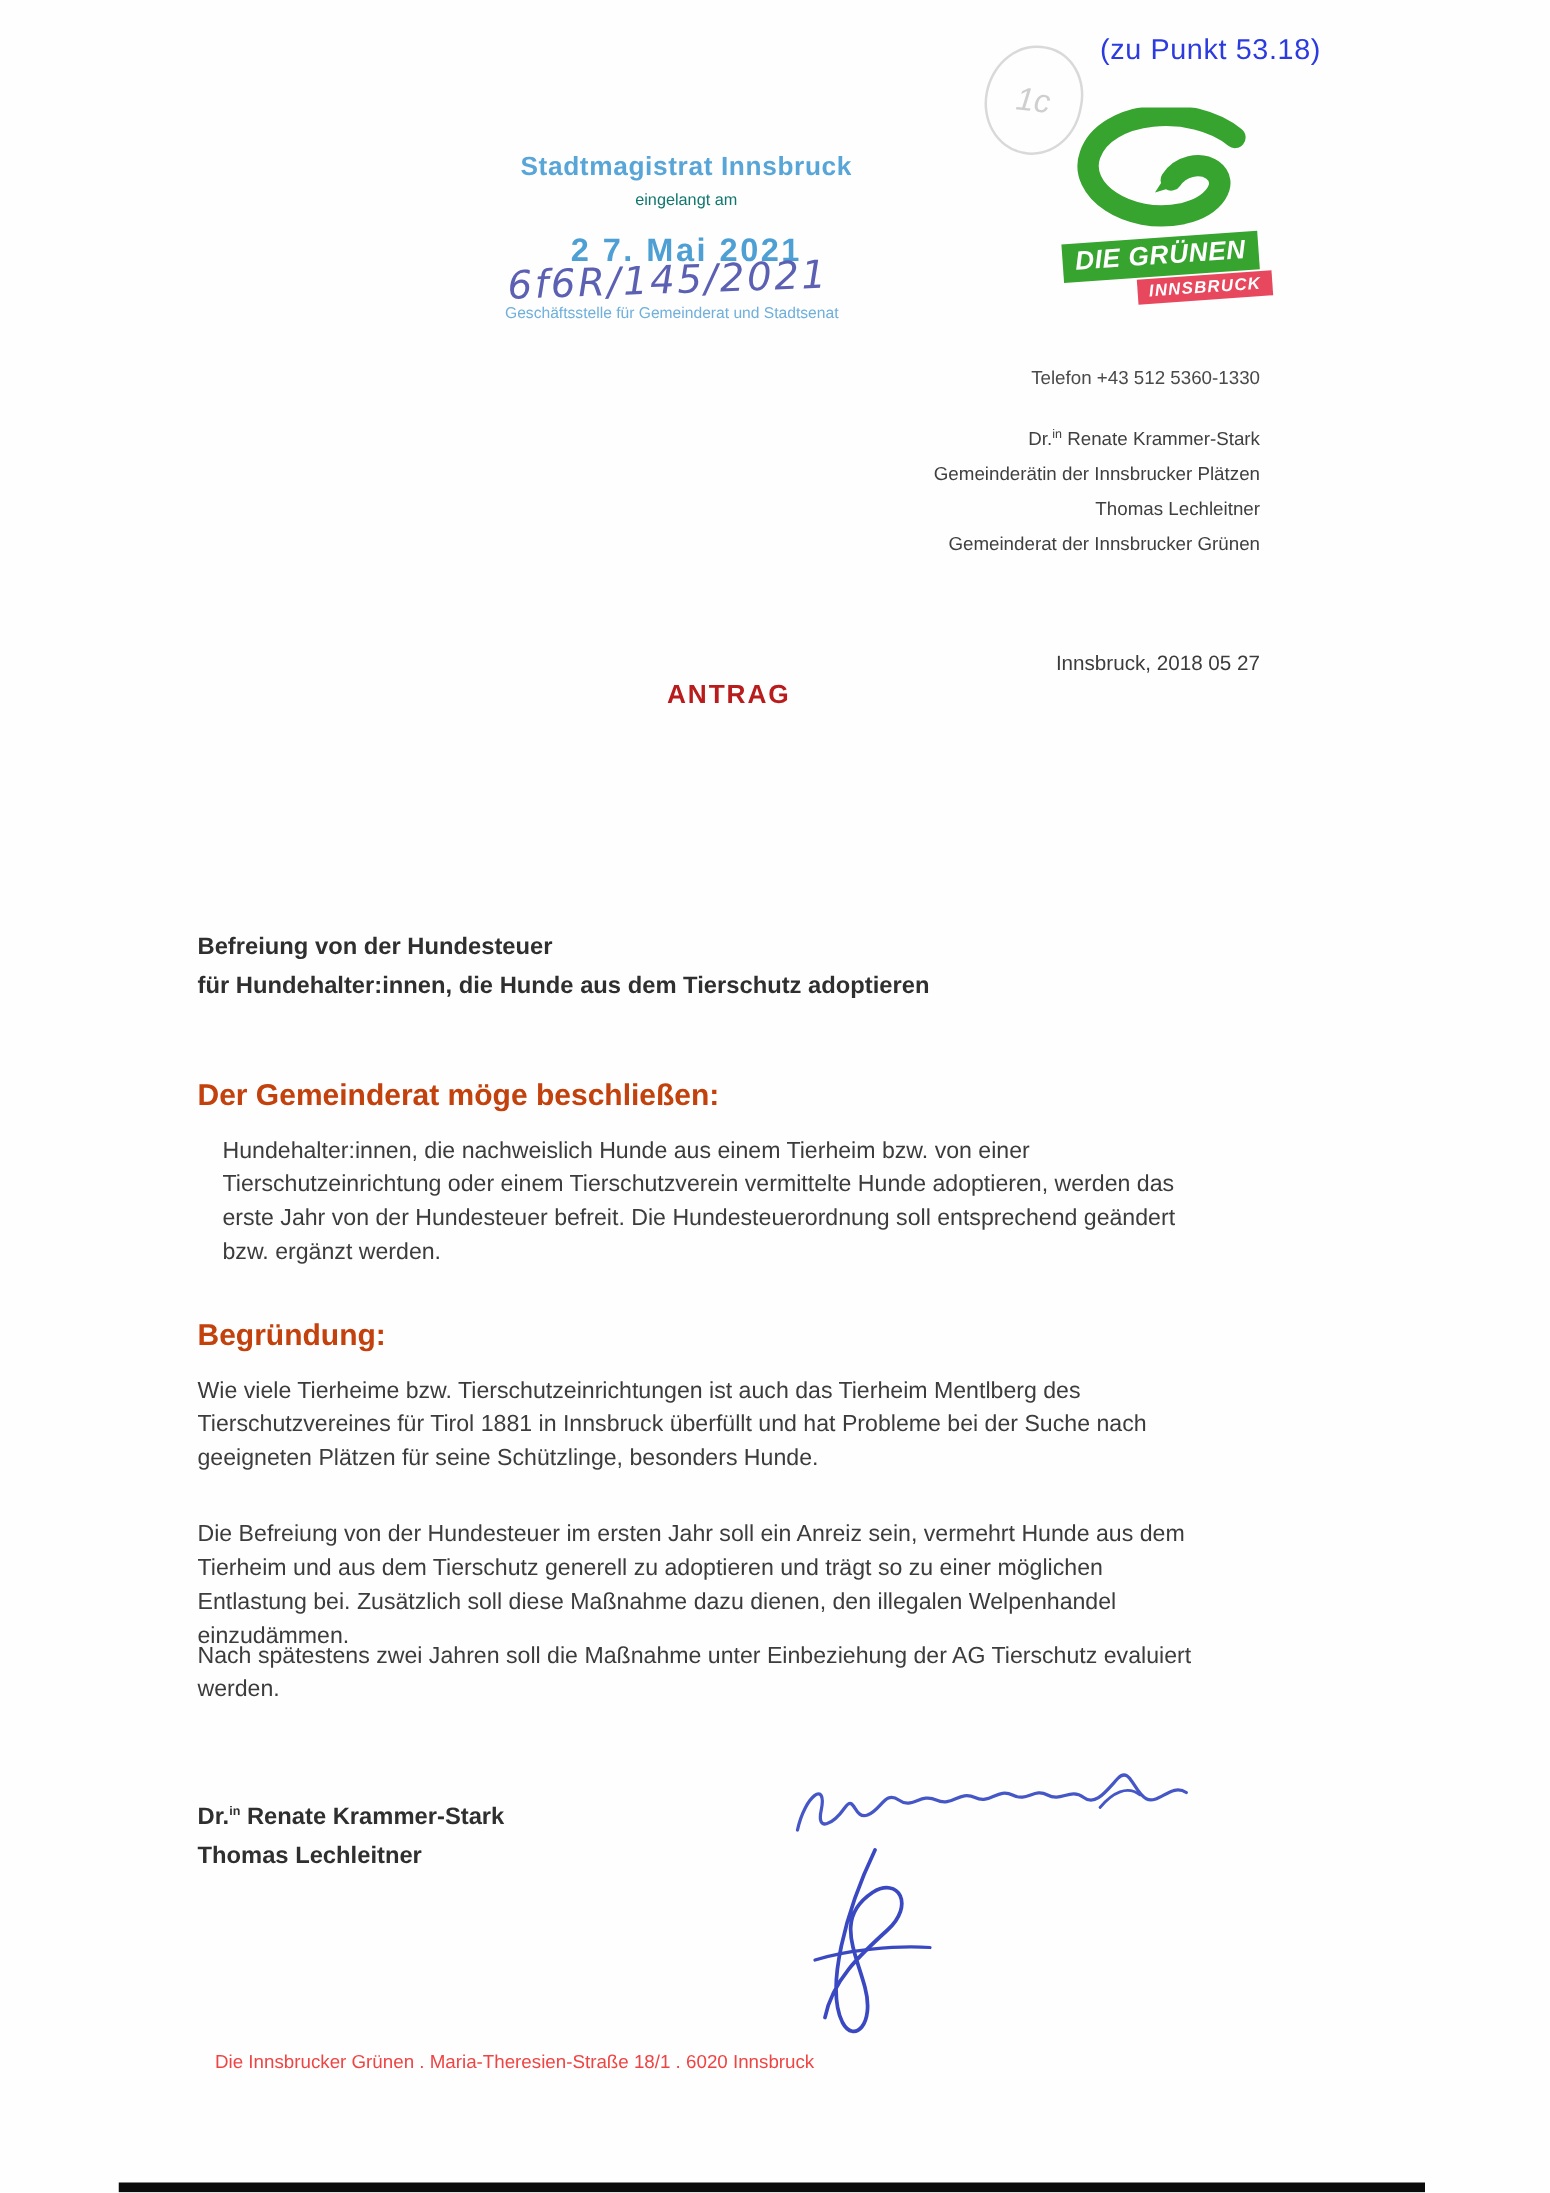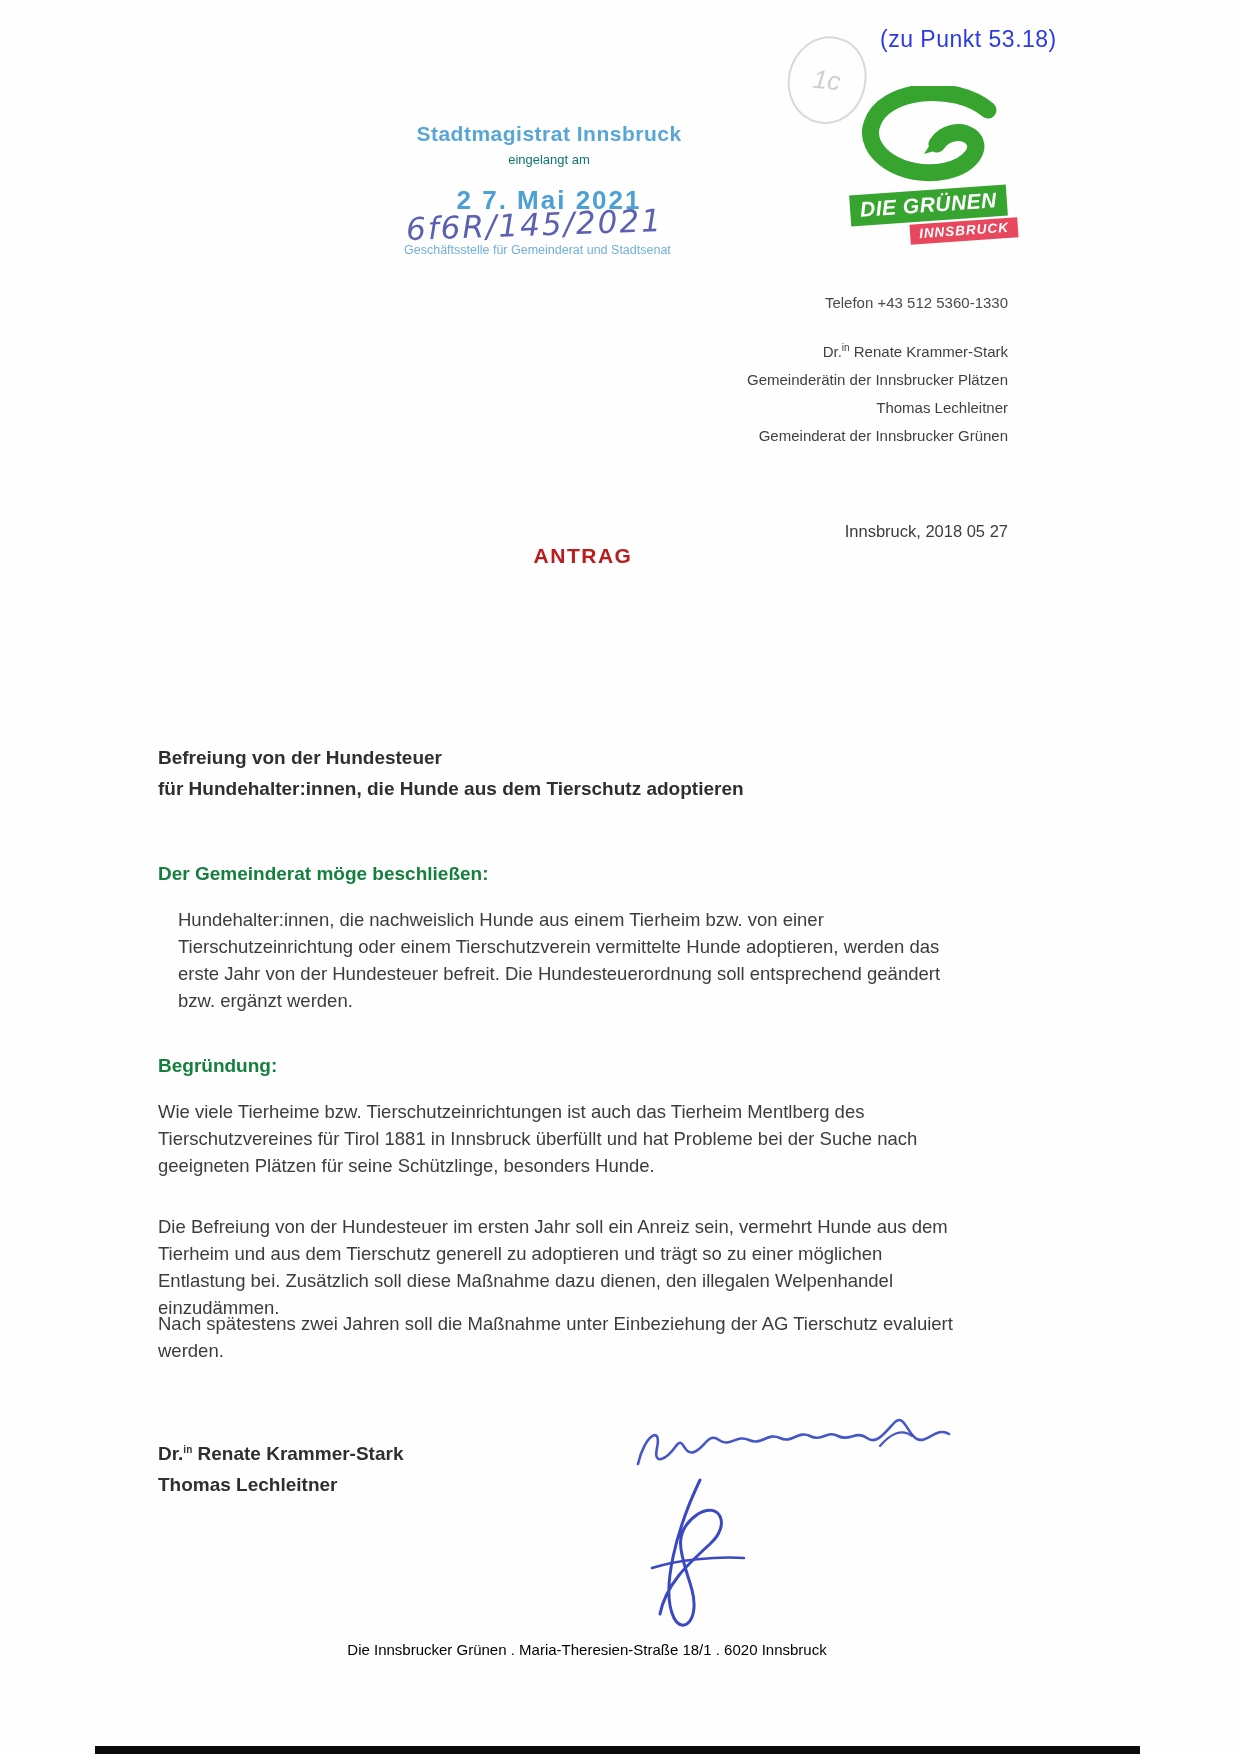--- a/index.html
+++ b/index.html
@@ -54,36 +54,36 @@
   sup.ssup{font-size:10px;vertical-align:super;line-height:0;}
 
   .dateline{left:660px;top:522px;width:348px;text-align:right;font-size:16.5px;color:#3c3c3c;}
 
   .title{left:158px;top:544px;width:850px;text-align:center;
     font-size:21px;font-weight:700;letter-spacing:1.5px;color:#b91c1c;}
 
   .subject{left:158px;top:742px;width:880px;font-size:19px;font-weight:700;
     color:#2f2f2f;line-height:31px;white-space:pre-line;}
 
-  .h-bold{font-size:19px;font-weight:700;color:#15803d;}
+  .h-bold{font-size:24px;font-weight:700;color:#c2410c;}
   .resolution-h{left:158px;top:863px;}
   .justif-h{left:158px;top:1055px;}
 
   .para{left:158px;width:875px;font-size:18.5px;line-height:27px;color:#3c3c3c;white-space:pre-line;}
   .para1{top:906px;margin-left:20px;}
   .para2{top:1098px;}
   .para3{top:1213px;}
   .para4{top:1310px;}
 
   .sig-names{left:158px;top:1438px;font-size:19px;font-weight:700;color:#2f2f2f;line-height:31px;}
 
   .sig1{left:628px;top:1406px;}
   .sig2{left:622px;top:1472px;}
 
-  .footer{left:162px;top:1641px;width:850px;text-align:center;font-size:15px;color:#000000;}
+  .footer{left:172px;top:1641px;width:850px;font-size:15px;color:#ef4444;}
 
   .scan-bar{left:95px;top:1746px;width:1045px;height:8px;background:#0b0b0b;}
 </style>
 </head>
 <body>
 
 <div class="page">
 
   <div class="abs ref-note">(zu Punkt 53.18)</div>
 

